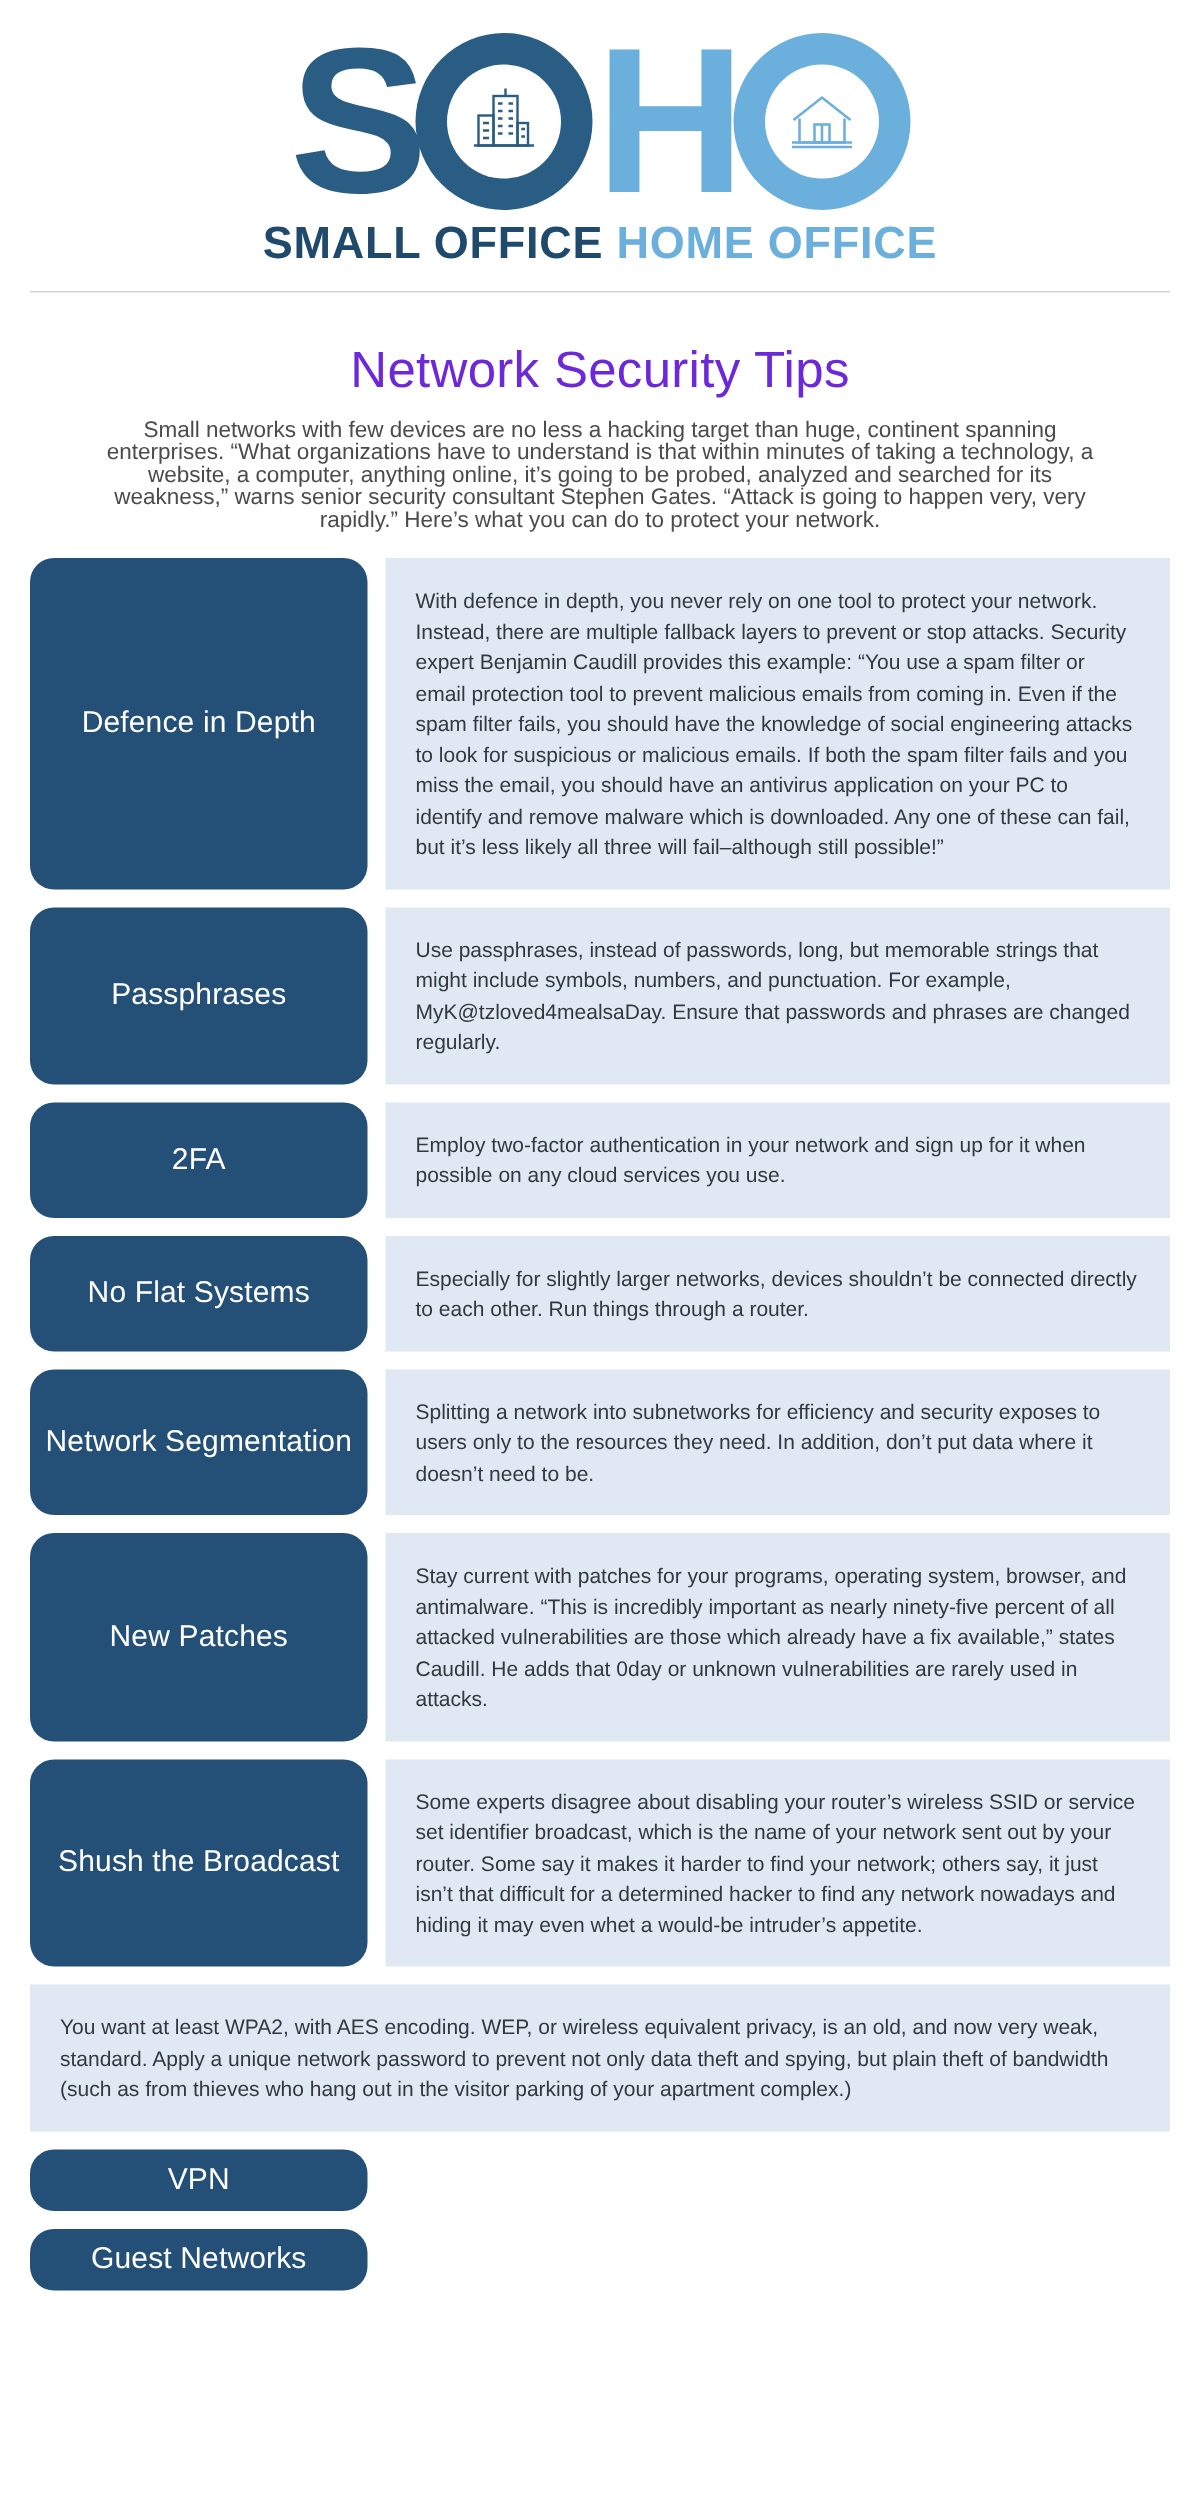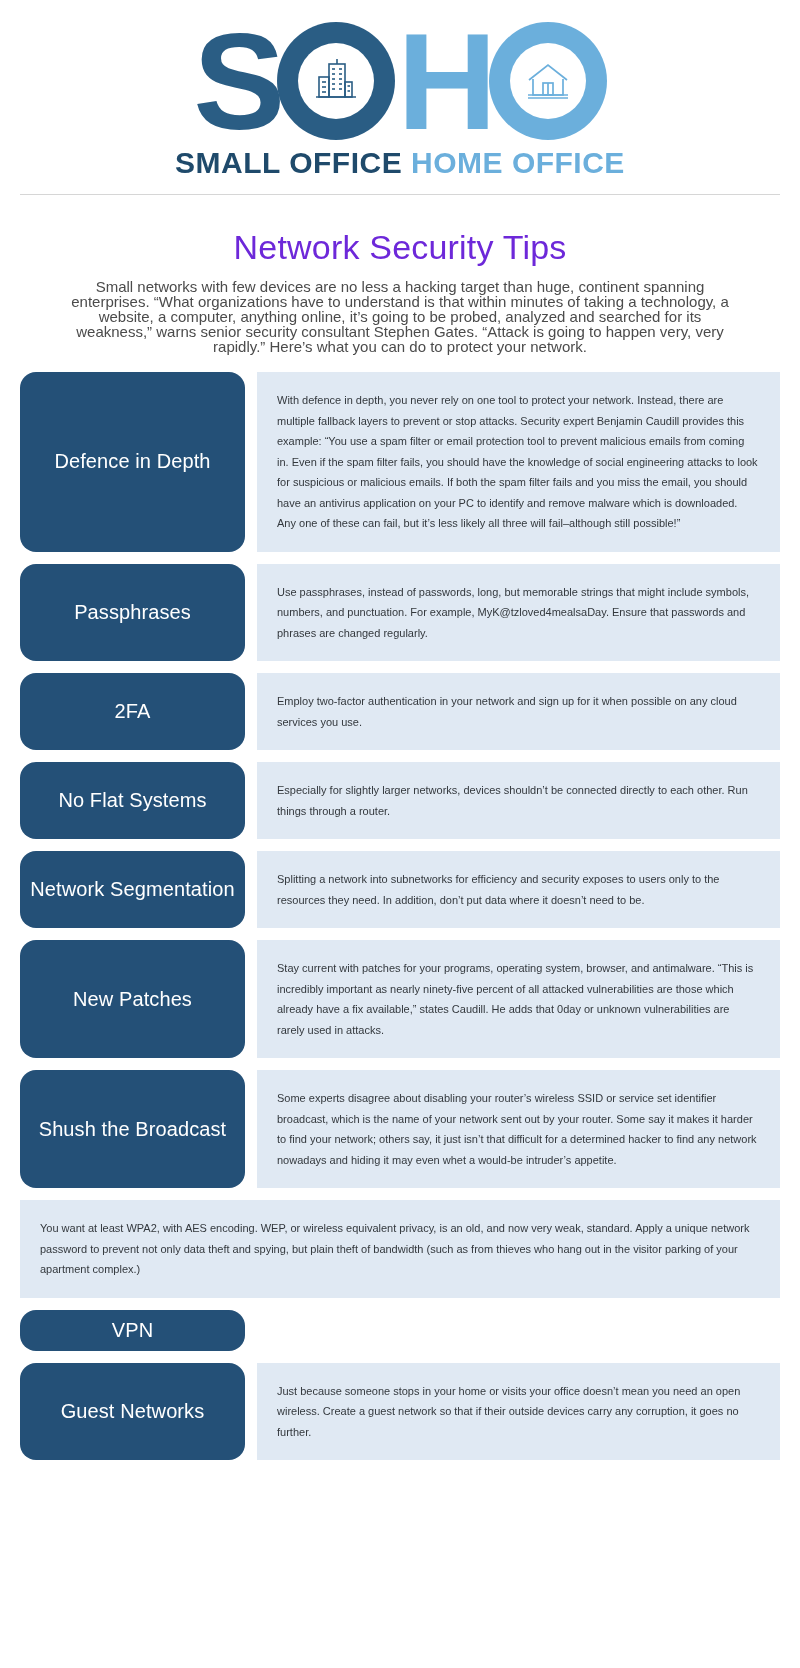--- a/index.html
+++ b/index.html
@@ -139,21 +139,21 @@
     font-weight: normal;
     padding: 8px 10px;
     letter-spacing: 0.1px;
     border-radius: 16px;
   }
 
   .tip-body {
     flex: 1 1 auto;
     background: #e0e9f3;
     padding: 18px 22px 18px 20px;
-    font-size: 11px;
+    font-size: 14px;
     line-height: 20.5px;
     color: #33383d;
     display: flex;
     align-items: center;
   }
 
   .tip-body p { margin: 0; }
 </style>
 </head>
 <body>
@@ -281,19 +281,16 @@
         <p>You want at least WPA2, with AES encoding. WEP, or wireless equivalent privacy, is an old, and now very weak, standard. Apply a unique network password to prevent not only data theft and spying, but plain theft of bandwidth (such as from thieves who hang out in the visitor parking of your apartment complex.)</p>
       </div>
     </div>
 
     <div class="tip-row">
       <div class="tip-label">VPN</div>
     </div>
 
     <div class="tip-row">
       <div class="tip-label">Guest Networks</div>
-      <div class="tip-body">
-        <p>Just because someone stops in your home or visits your office doesn’t mean you need an open wireless. Create a guest network so that if their outside devices carry any corruption, it goes no further.</p>
-      </div>
     </div>
 
   </div>
 </div>
 
 </body></html>

